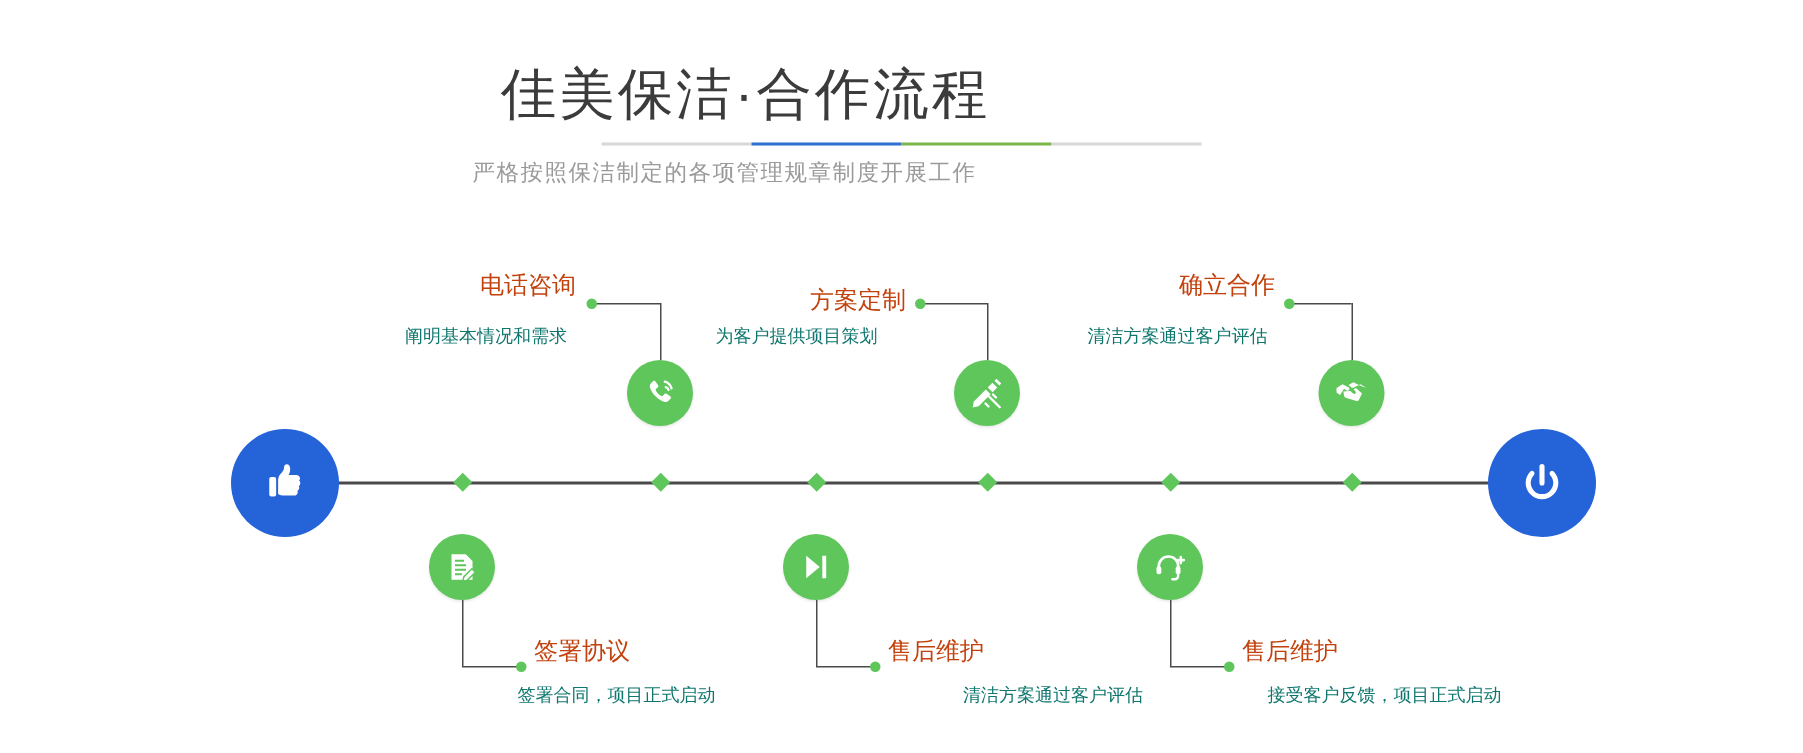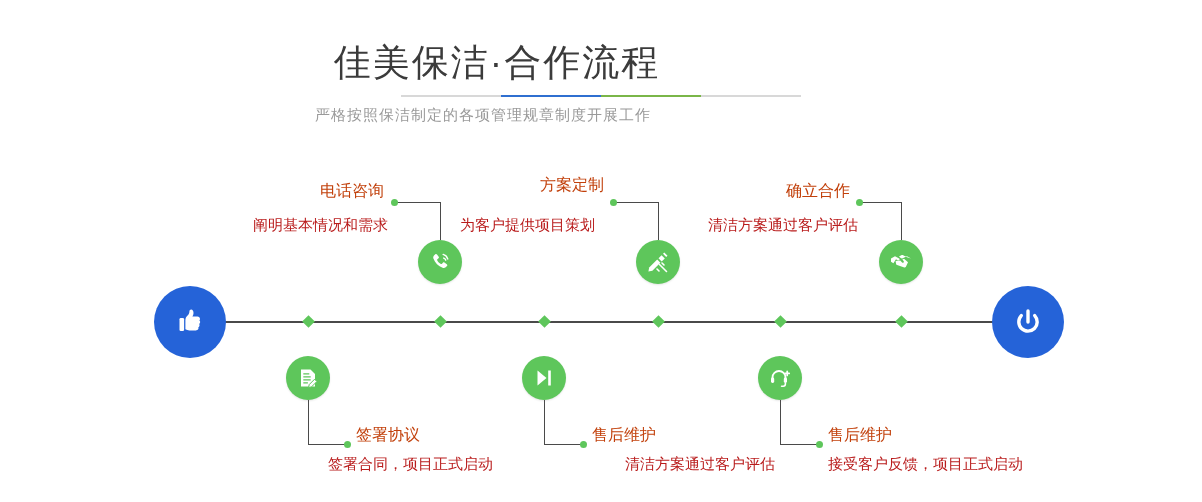--- a/index.html
+++ b/index.html
@@ -117,23 +117,24 @@
     background: #4a4a4a;
   }
   .lbl-title {
     position: absolute;
     font-size: 16px;
     color: #c2410c;
     white-space: nowrap;
   }
   .lbl-desc {
     position: absolute;
-    font-size: 15px;
-    color: #b91c1c;
-    white-space: nowrap;
+    font-size: 12px;
+    color: #0f766e;
+    white-space: nowrap;
+    margin-left: 17px;
   }
   svg { display: block; }
 </style>
 </head>
 <body>
 
 <div id="stage">
 
   <div class="title">佳美保洁·合作流程</div>
   <div class="divider">
@@ -202,21 +203,21 @@
         <path fill="#ffffff" d="M12.5 8.3l3.1-3.1 3.2 3.2-3.1 3.1z"></path>
         <path fill="#ffffff" d="M17 3.8l1.3-1.3 3.2 3.2-1.3 1.3z"></path>
         <path fill="none" stroke="#ffffff" stroke-width="1.6" stroke-linecap="round" d="M13.5 14.5l7 7M16 13l2 2M11 19l2 2"></path>
       </svg>
     </span>
   </div>
   <div class="diamond" style="left:654px; top:317px;"></div>
   <div class="vline" style="left:658px; top:202px; height:38px;"></div>
   <div class="hline" style="left:614px; top:202px; width:44px;"></div>
   <div class="dot" style="left:610px; top:199px;"></div>
-  <div class="lbl-title" style="left:540px; top:185px; transform:translateY(-50%);">方案定制</div>
+  <div class="lbl-title" style="left:540px; top:201px; transform:translateY(-50%);">方案定制</div>
   <div class="lbl-desc" style="left:460px; top:216px;text-align:right;">为客户提供项目策划</div>
 
   <div class="node-circle" style="left:522px; top:356px;">
     <span>
       <svg width="24" height="24" viewBox="0 0 24 24" aria-hidden="true">
         <path fill="#ffffff" d="M5.5 4.5l9 7.5-9 7.5z"></path>
         <rect fill="#ffffff" x="16.2" y="4.5" width="2.6" height="15"></rect>
       </svg>
     </span>
   </div>

